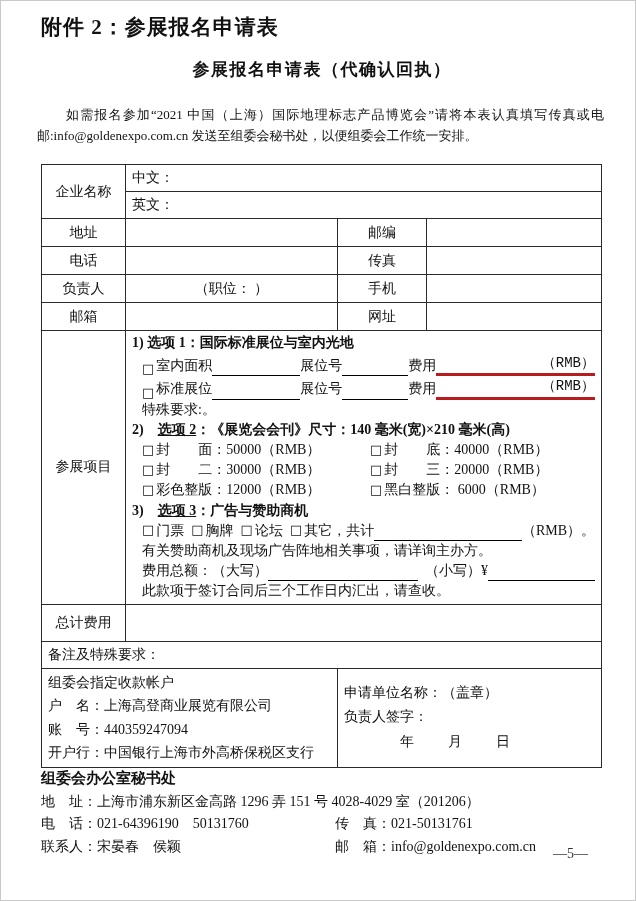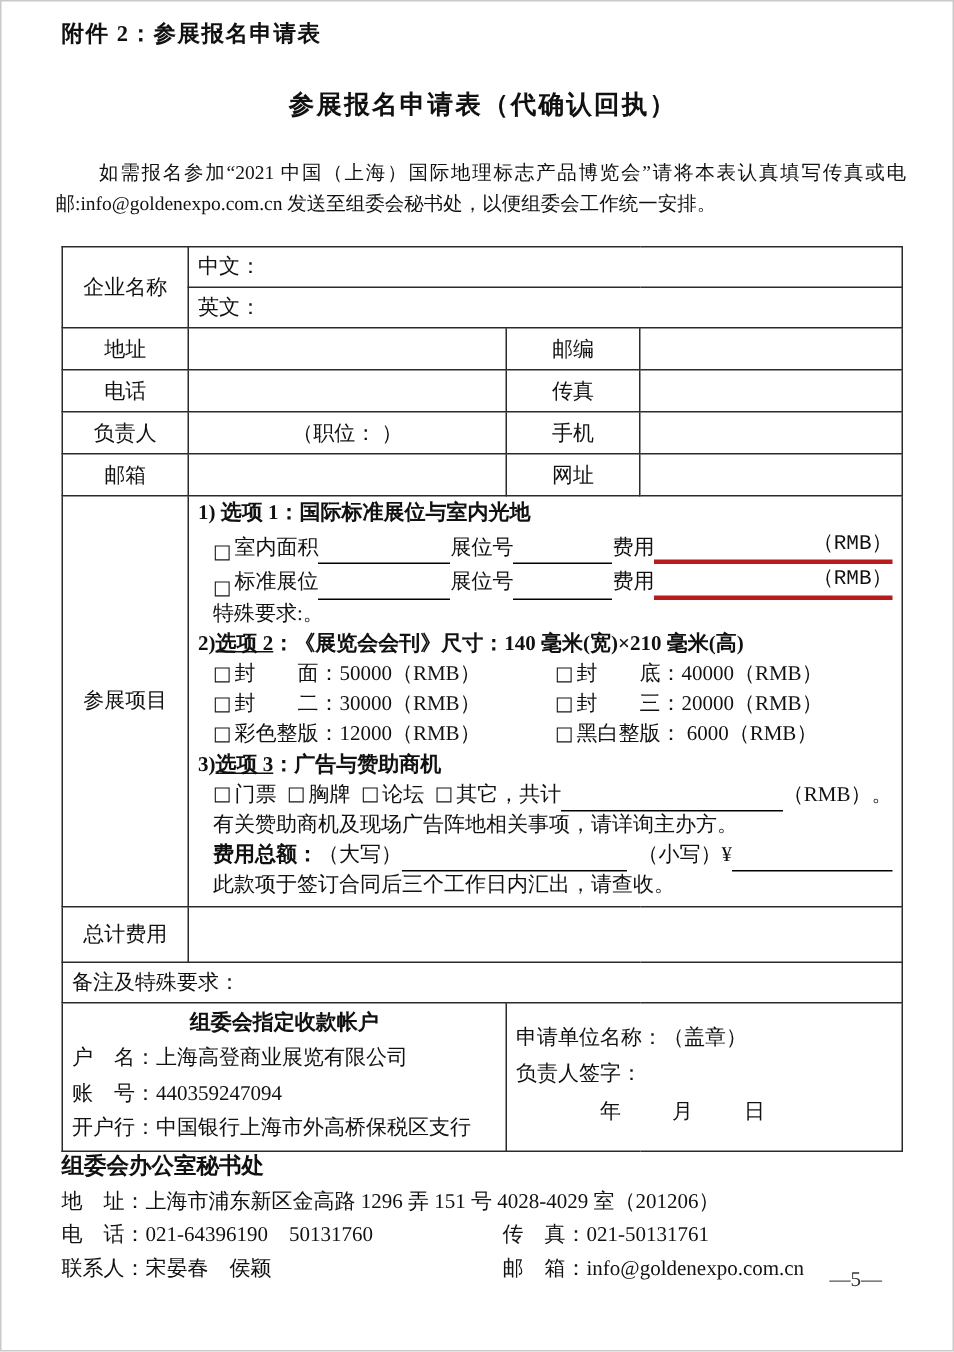--- a/index.html
+++ b/index.html
@@ -5,24 +5,24 @@
   * { margin:0; padding:0; box-sizing:border-box; }
   html,body { background:#ffffff; }
   body {
     position:relative;
     width:636px; height:901px;
     font-family:"Liberation Serif","DejaVu Serif",serif;
     font-size:14px; color:#111;
     border:1px solid #c9c9c9;
     overflow:hidden;
   }
-  .b { font-weight:bold;text-align:center; }
+  .b { font-weight:normal; }
   .attachment-heading {
     position:absolute; left:40px; top:12px;
-    font-size:15px; font-weight:bold; letter-spacing:1px;text-align:right;
+    font-size:21px; font-weight:bold; letter-spacing:1px;text-align:right;
   }
   .doc-title {
     position:absolute; left:4px; top:57px; width:100%;
     text-align:center; font-size:17px; font-weight:bold; letter-spacing:1.5px;
   }
   .intro {
     position:absolute; left:36px; top:103px; width:567px;
     line-height:21px; text-align:justify; text-indent:29px; font-size:13px;
   }
   table.form {
@@ -33,21 +33,21 @@
     border:1px solid #2b2b2b; padding:2px 6px; vertical-align:middle;
     font-size:14px;
   }
   td.lbl { text-align:center; padding:2px 1px; }
   tr.h27 td { height:27px; }
   tr.h28 td { height:28px; }
   tr.h37 td { height:37px; }
   td.center-val { text-align:center; }
   td.items-cell { padding:4px 8px 3px 9px; line-height:20.2px; vertical-align:top; }
   .opt-h { font-weight:bold; }
-  .u { text-decoration:underline; margin-left:0; }
+  .u { text-decoration:underline; margin-left:14px; }
   .frow { display:flex; align-items:flex-end; }
   .indent { margin-left:10px; }
   .cb {
     font-family:"DejaVu Sans",sans-serif; font-size:13px;
     margin-right:2px; line-height:1;
     position:relative; top:-1px;
   }
   .fill { border-bottom:1px solid #000; display:inline-block; }
   .grow { flex:1; border-bottom:3px solid #b91c1c; text-align:right;font-family:Liberation Mono, monospace; }
   .grow-plain { flex:1; border-bottom:1px solid #000; }

